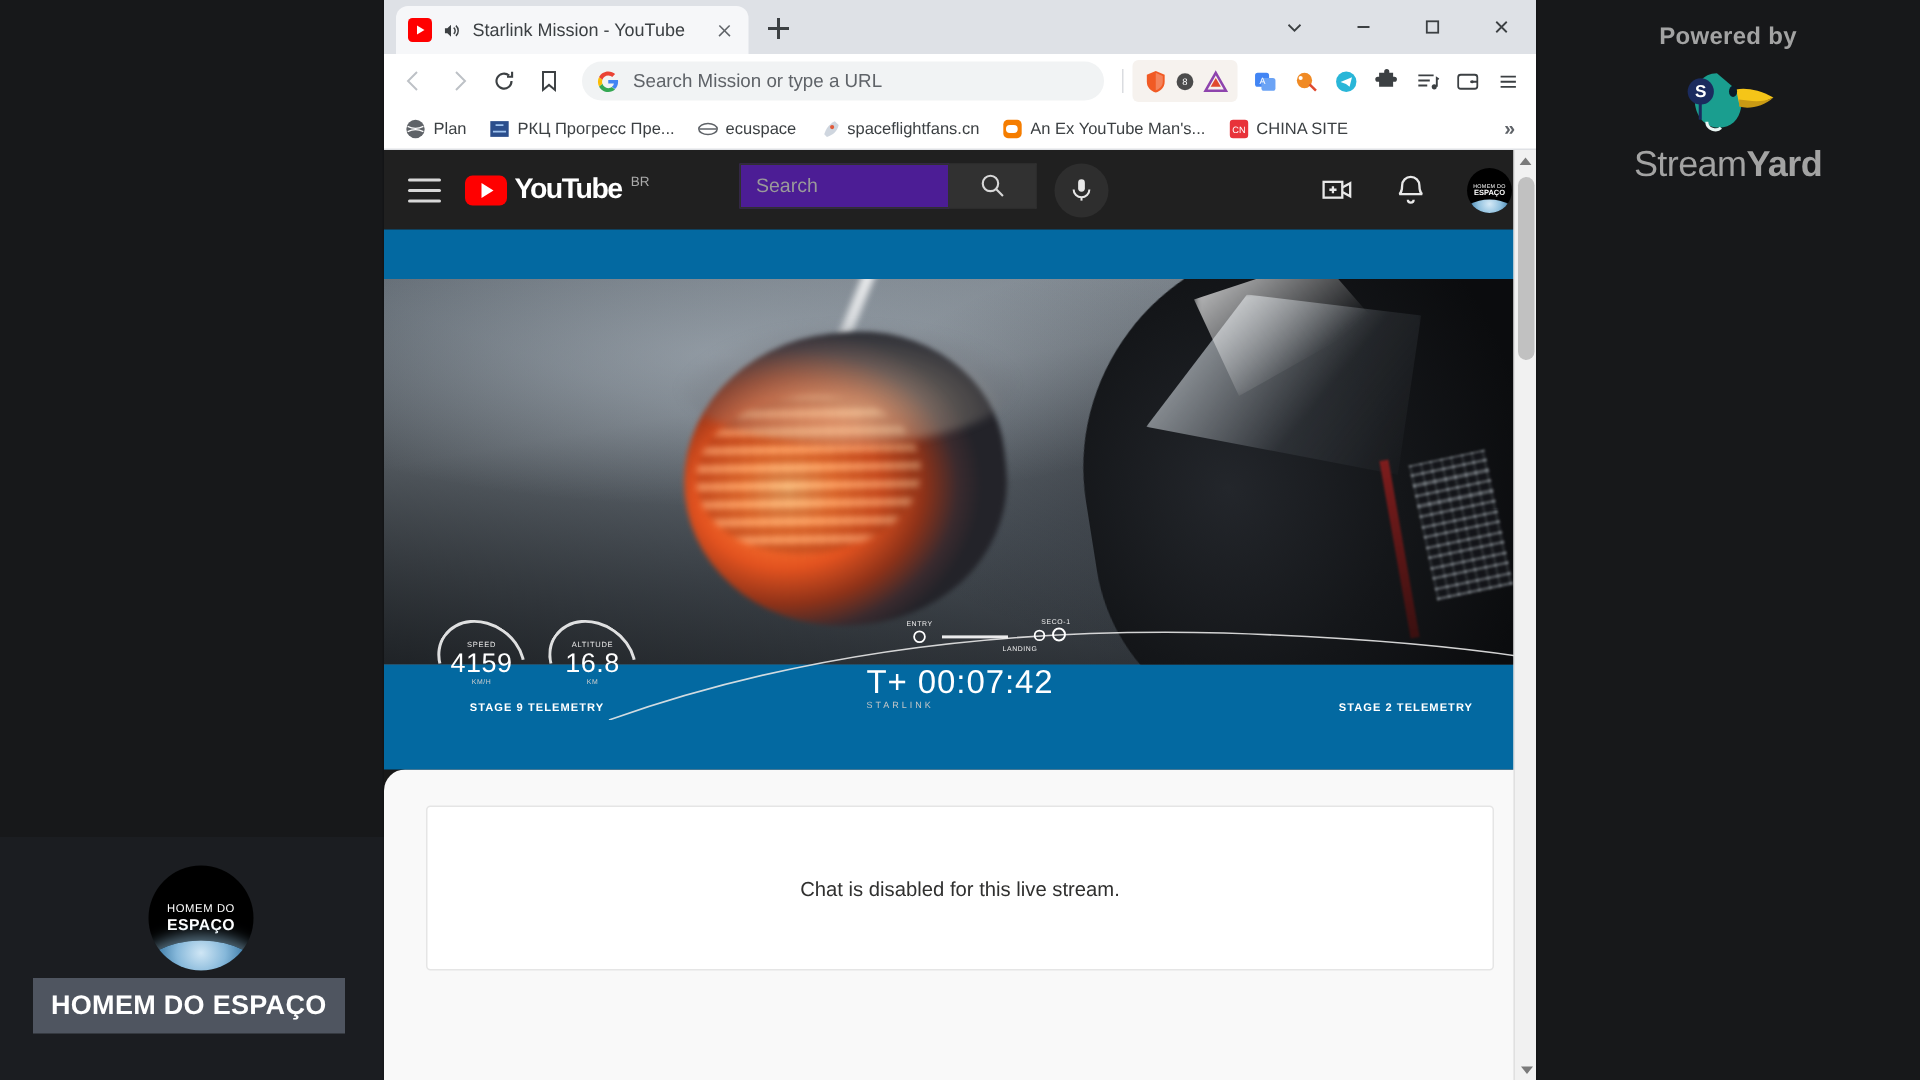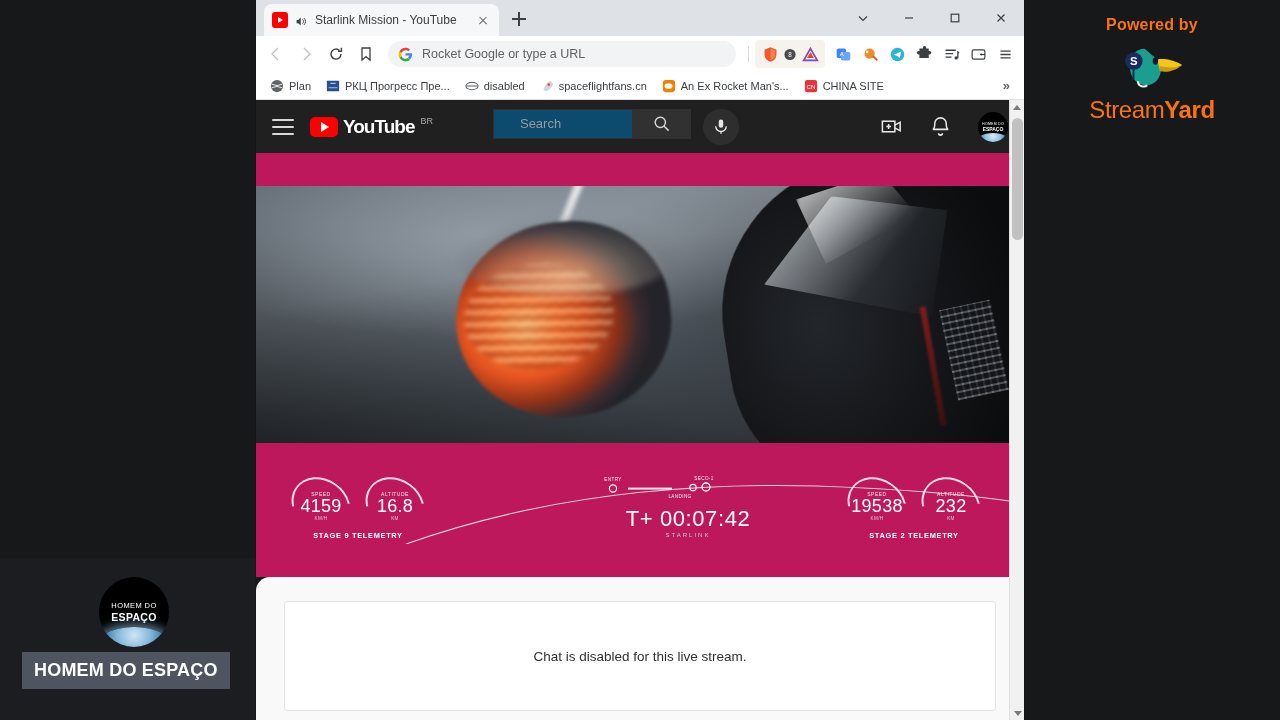--- a/index.html
+++ b/index.html
@@ -7,21 +7,21 @@
   body {
     background:#17181a;
     font-family:"Liberation Sans", sans-serif;
     position:relative;
   }
 
   
   #streamyard-brand{
     position:absolute; right:0; top:0; width:256px; height:160px;
     display:flex; flex-direction:column; align-items:center;
-    justify-content:flex-start; padding-top:16px; color:#f97316;
+    justify-content:flex-start; padding-top:16px; color:#a3a3a3;
   }
   #streamyard-brand .powered{
     font-size:16px; font-weight:bold; letter-spacing:.2px; margin-bottom:4px;
   }
   #streamyard-brand .duck{ width:74px; height:54px; margin:2px 0 2px 0; }
   #streamyard-brand .wordmark{
     font-size:24px; letter-spacing:-.4px; white-space:nowrap;
   }
   #streamyard-brand .wordmark b{ font-weight:bold; }
   #streamyard-brand .wordmark span.light{ font-weight:normal; }
@@ -168,22 +168,22 @@
     display:flex;align-items:center;justify-content:center;margin-top:1px;
   }
   #yt-logo .play i{
     width:0;height:0;border-left:8px solid #fff;
     border-top:5px solid transparent;border-bottom:5px solid transparent;margin-left:2px;
   }
   #yt-logo .word{ color:#fff;font-size:19px;font-weight:bold;letter-spacing:-1px;line-height:21px;}
   #yt-logo .country{ color:#aaa;font-size:9px;line-height:10px;margin-left:1px;}
   #yt-search-wrap{ display:flex; margin-left:60px; }
   #yt-search-input{
-    width:140px;height:30px;background:#0c4a6e;border:1px solid #303030;
-    color:#9a9a9a;font-size:13px;display:flex;align-items:center;padding:0 26px;
+    width:140px;height:30px;background:#4c1d95;border:1px solid #303030;
+    color:#9a9a9a;font-size:13px;display:flex;align-items:center;padding:0 10px;
   }
   #yt-search-button{
     width:58px;height:30px;background:#313131;border:1px solid #303030;border-left:none;
     display:flex;align-items:center;justify-content:center;
   }
   #yt-search-button svg{ width:19px;height:19px;color:#d8d8d8; }
   #yt-mic{
     width:36px;height:36px;border-radius:50%;background:#2e2e2e;margin-left:12px;
     display:flex;align-items:center;justify-content:center;flex:none;
   }
@@ -196,21 +196,21 @@
     position:relative;display:flex;flex-direction:column;align-items:center;justify-content:center;
   }
   #yt-avatar .a1{ color:#fff;font-size:3.6px;letter-spacing:.2px; }
   #yt-avatar .a2{ color:#fff;font-size:5px;font-weight:bold; }
   #yt-avatar .aearth{
     position:absolute;left:-10%;bottom:-11px;width:120%;height:20px;border-radius:50%;
     background:radial-gradient(ellipse at 50% 15%, #d6eaf7 0%, #8fc0de 30%, #2d6e9e 60%, #0b2236 100%);
   }
 
   
-  #yt-player{ position:relative; height:424px; background:#be185d; overflow:hidden; }
+  #yt-player{ position:relative; height:360px; background:#0369a1; overflow:hidden; }
   #video-frame{
     position:absolute; left:0; top:33px; width:100%; height:257px; overflow:hidden;
     background:linear-gradient(170deg,#6b757e 0%,#7c858d 32%,#545c64 62%,#2c3136 100%);
   }
   
   #video-frame .haze{
     position:absolute;inset:0;
     background:
       radial-gradient(ellipse 70% 60% at 30% 20%, rgba(190,200,210,.45), transparent 65%),
       radial-gradient(ellipse 55% 80% at 78% 45%, rgba(20,22,26,.55), transparent 70%),
@@ -292,21 +292,21 @@
     border-radius:50%; border-right-color:transparent; border-bottom-color:transparent;
     transform:rotate(35deg);
   }
   .gauge .g-label{ font-size:5px; color:#e8e8e8; letter-spacing:.5px; margin-bottom:0px; }
   .gauge .g-value{ font-size:18px; color:#fff; line-height:18px; letter-spacing:.3px; }
   .gauge .g-unit{ font-size:4.6px; color:#cfcfcf; letter-spacing:.4px; margin-top:1px; }
   .stage-caption{ font-size:7.4px; color:#fff; font-weight:bold; letter-spacing:.7px; margin-top:3px; }
 
   #mission-timer{
     position:absolute; left:50%; transform:translateX(-50%); bottom:6px;
-    display:flex; flex-direction:column; align-items:center;margin-left:48px;
+    display:flex; flex-direction:column; 
   }
   #mission-timer .t-value{ font-size:22px; color:#fff; letter-spacing:.6px; line-height:24px;}
   #mission-timer .t-sub{ font-size:6px; color:#c8c8c8; letter-spacing:2px; margin-top:1px;}
 
   #trajectory{ position:absolute; left:0; bottom:0; width:100%; height:70px; }
 
   
   #page-below{ background:#f9f9f9; height:239px; padding-top:24px;border-radius:14px; }
   #chat-disabled-box{
     margin:0 28px; background:#fff; border:1px solid #e5e5e5; border-radius:3px;
@@ -424,21 +424,21 @@
           <path d="M4 2 H12 V14 L8 10.6 L4 14 Z"></path>
         </svg>
     </div>
     <div id="omnibox">
       <svg class="g-icon" viewBox="0 0 48 48">
         <path fill="#4285F4" d="M45 24c0-1.6-.1-2.7-.4-3.9H24v7.4h12c-.2 2-1.5 5-4.4 7l6.7 5.2C42.2 36.2 45 30.6 45 24z"></path>
         <path fill="#34A853" d="M24 46c5.9 0 10.9-2 14.5-5.3l-6.9-5.4C29.8 36.6 27.2 37.6 24 37.6c-5.8 0-10.7-3.9-12.5-9.2l-7.1 5.5C8 41.2 15.4 46 24 46z"></path>
         <path fill="#FBBC05" d="M11.5 28.4c-.5-1.4-.7-2.9-.7-4.4s.3-3 .7-4.4l-7.1-5.5C2.9 16.9 2 20.3 2 24s.9 7.1 2.4 10z"></path>
         <path fill="#EA4335" d="M24 10.4c4.1 0 6.9 1.8 8.5 3.3l6.2-6C34.9 4.1 29.9 2 24 2 15.4 2 8 6.8 4.4 14l7.1 5.5c1.8-5.3 6.7-9.1 12.5-9.1z"></path>
       </svg>
-      <span class="omni-text">Rocket Google or type a URL</span>
+      <span class="omni-text">Search Mission or type a URL</span>
     </div>
     <div class="tb-sep"></div>
     <div id="ext-icons">
       <div class="brave-group">
         <div class="ext">
           <svg viewBox="0 0 20 20">
               <path d="M10 1.5 L17 4.5 V10 c0 4.5-3.2 7.2-7 8.5C6.2 17.2 3 14.5 3 10 V4.5 Z" fill="#f15a24"></path>
               <path d="M10 3 L15.5 5.4 V10 c0 3.4-2.4 5.6-5.5 6.7Z" fill="#ffffff" opacity=".25"></path>
             </svg>
         </div>
@@ -521,39 +521,39 @@
       </span>
       <span class="bm-label">РКЦ Прогресс Пре...</span>
     </div>
     <div class="bm">
       <span class="bm-ico">
         <svg viewBox="0 0 16 16" fill="none" stroke="#5f6368" stroke-width="1.2">
             <ellipse cx="8" cy="8" rx="7" ry="4.2"></ellipse>
             <path d="M1.5 8 H14.5"></path>
           </svg>
       </span>
-      <span class="bm-label">disabled</span>
+      <span class="bm-label">ecuspace</span>
     </div>
     <div class="bm">
       <span class="bm-ico">
         <svg viewBox="0 0 16 16">
             <path d="M12 2 C8 4 5 8 4 12 L6 14 C10 13 14 10 15 5 Z" fill="#cfd6df"></path>
             <circle cx="10" cy="6.5" r="1.6" fill="#e05a3a"></circle>
           </svg>
       </span>
       <span class="bm-label">spaceflightfans.cn</span>
     </div>
     <div class="bm">
       <span class="bm-ico">
         <svg viewBox="0 0 16 16">
             <rect x="1" y="1" width="14" height="14" rx="3.5" fill="#f57d00"></rect>
             <path d="M6 5 h3 a3 3 0 010 6 H6 a3 3 0 010-6Z" fill="#fff"></path>
           </svg>
       </span>
-      <span class="bm-label">An Ex Rocket Man's...</span>
+      <span class="bm-label">An Ex YouTube Man's...</span>
     </div>
     <div class="bm">
       <span class="bm-ico">
         <svg viewBox="0 0 16 16">
             <rect x="1" y="1" width="14" height="14" rx="2.5" fill="#e8333a"></rect>
             <text x="8" y="11" text-anchor="middle" font-size="7" fill="#fff" font-family="Liberation Sans, sans-serif">CN</text>
           </svg>
       </span>
       <span class="bm-label">CHINA SITE</span>
     </div>
@@ -657,34 +657,20 @@
           </div>
           <div class="stage-caption">STAGE 9 TELEMETRY</div>
         </div>
 
         <div id="mission-timer">
           <div class="t-value">T+ 00:07:42</div>
           <div class="t-sub">STARLINK</div>
         </div>
 
         <div class="stage-group" id="stage2-group">
-          <div class="gauges">
-            <div class="gauge">
-              <div class="arc"></div>
-              <div class="g-label">SPEED</div>
-              <div class="g-value">19538</div>
-              <div class="g-unit">KM/H</div>
-            </div>
-            <div class="gauge">
-              <div class="arc"></div>
-              <div class="g-label">ALTITUDE</div>
-              <div class="g-value">232</div>
-              <div class="g-unit">KM</div>
-            </div>
-          </div>
           <div class="stage-caption">STAGE 2 TELEMETRY</div>
         </div>
       </div>
     </div>
 
     <div id="page-below">
       <div id="chat-disabled-box">
         <div id="chat-disabled-text">Chat is disabled for this live stream.</div>
       </div>
     </div>

